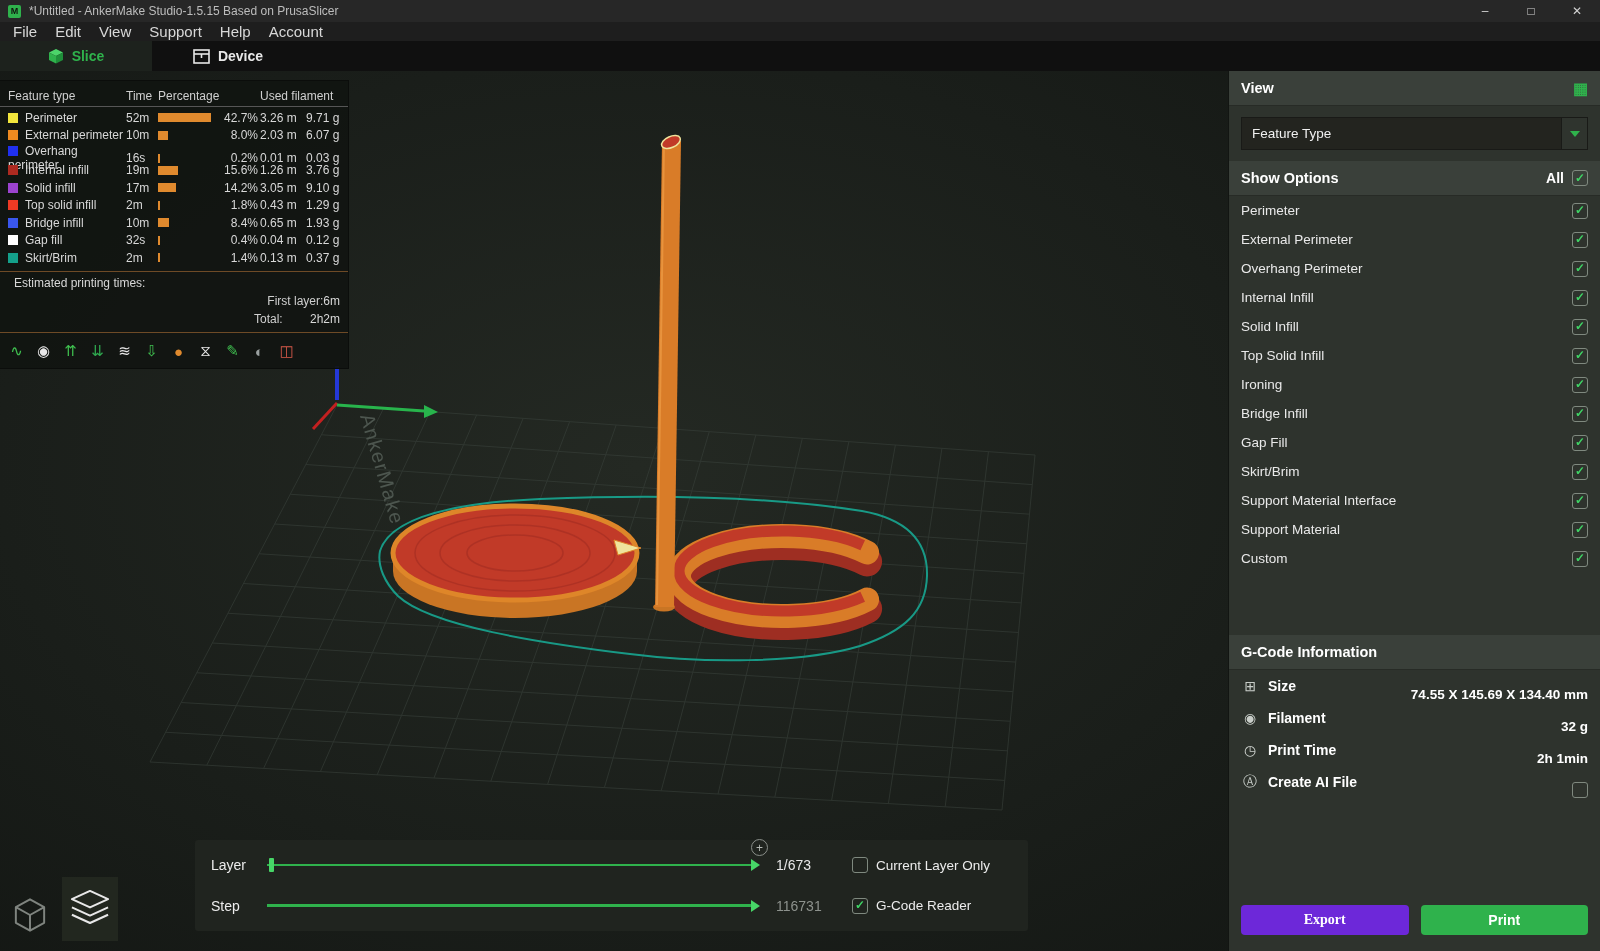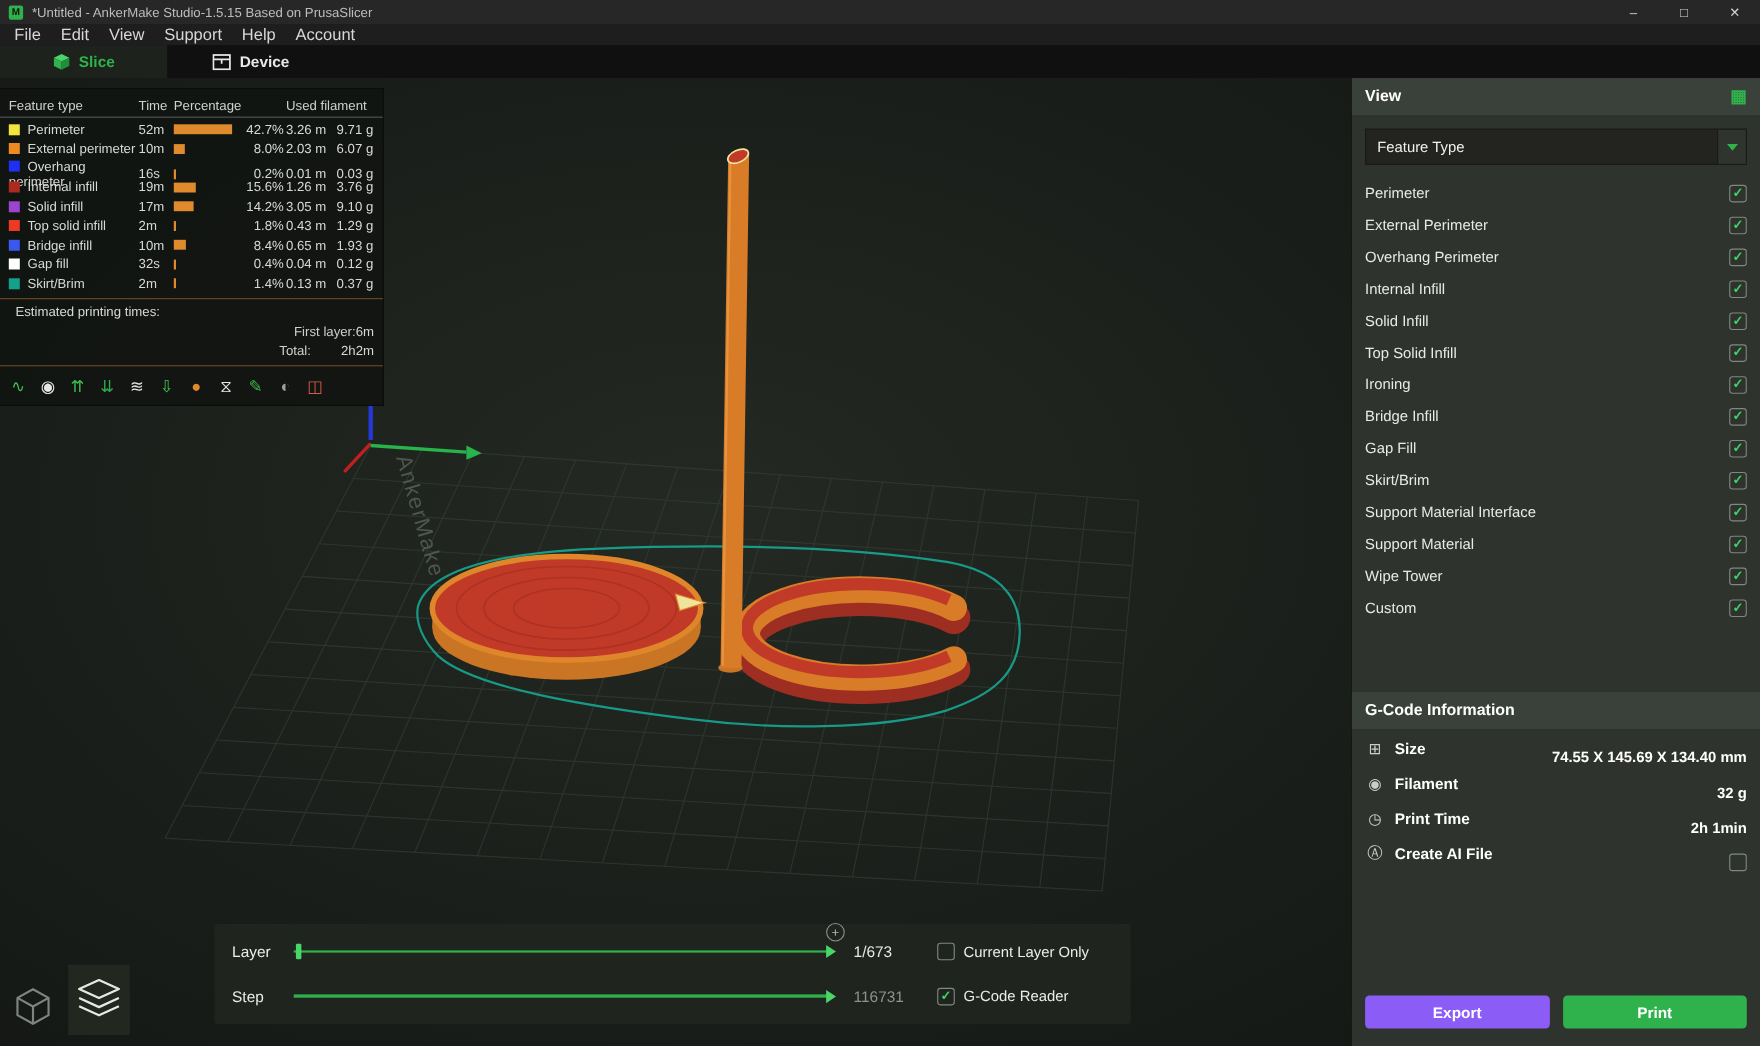--- a/index.html
+++ b/index.html
@@ -88,21 +88,21 @@
   .opt-row { height:29px; display:flex; align-items:center; justify-content:space-between; padding:0 12px;
     font-size:13.5px; color:#e9e9e9; flex:none; }
   .gcode-header { margin-top:62px; }
   .g-row { height:32px; display:flex; align-items:center; padding:0 12px; gap:9px; flex:none; }
   .g-icon { width:18px; color:#c9cec9; font-size:14px; text-align:center; }
   .g-label { font-weight:bold; font-size:14px; color:#fff; }
   .g-right { margin-left:auto; font-weight:bold; font-size:13.5px; color:#fff; display:flex; align-items:center;margin-top:16px; }
   .buttons { margin-top:auto; display:flex; gap:12px; padding:0 12px 16px; }
   .btn { flex:1; height:30px; border-radius:4px; display:flex; align-items:center; justify-content:center;
     font-size:14px; font-weight:bold; color:#fff; }
-  .btn.export { background:#8b5cf6; }
+  .btn.export { background:#6d28d9;font-family:Liberation Serif, serif; }
   .btn.print { background:#2fb24c; }
 </style>
 </head>
 <body>
 
 <div class="titlebar">
   <div class="logo">M</div>
   <div class="title-text">*Untitled - AnkerMake Studio-1.5.15 Based on PrusaSlicer</div>
   <div class="win-controls">
     <div class="win-btn">–</div>
@@ -372,20 +372,27 @@
       <span class="rp-grid-icon">▦</span>
     </div>
     <div class="dropdown-wrap">
       <div class="dropdown">
         <span>Feature Type</span>
         <span class="dd-arrow">
             <span class="dd-tri"></span>
           </span>
       </div>
     </div>
+    <div class="rp-header">
+      <span>Show Options</span>
+      <span class="rp-all">
+        <span>All</span>
+        <span class="cb checked"></span>
+      </span>
+    </div>
     <div id="options-list">
     <div class="opt-row">
       <span>Perimeter</span>
       <span class="cb checked"></span>
     </div>
     <div class="opt-row">
       <span>External Perimeter</span>
       <span class="cb checked"></span>
     </div>
     <div class="opt-row">
@@ -419,24 +426,20 @@
     <div class="opt-row">
       <span>Skirt/Brim</span>
       <span class="cb checked"></span>
     </div>
     <div class="opt-row">
       <span>Support Material Interface</span>
       <span class="cb checked"></span>
     </div>
     <div class="opt-row">
       <span>Support Material</span>
-      <span class="cb checked"></span>
-    </div>
-    <div class="opt-row">
-      <span>Wipe Tower</span>
       <span class="cb checked"></span>
     </div>
     <div class="opt-row">
       <span>Custom</span>
       <span class="cb checked"></span>
     </div>
       </div>
 
     <div class="rp-header gcode-header">
       <span>G-Code Information</span>

